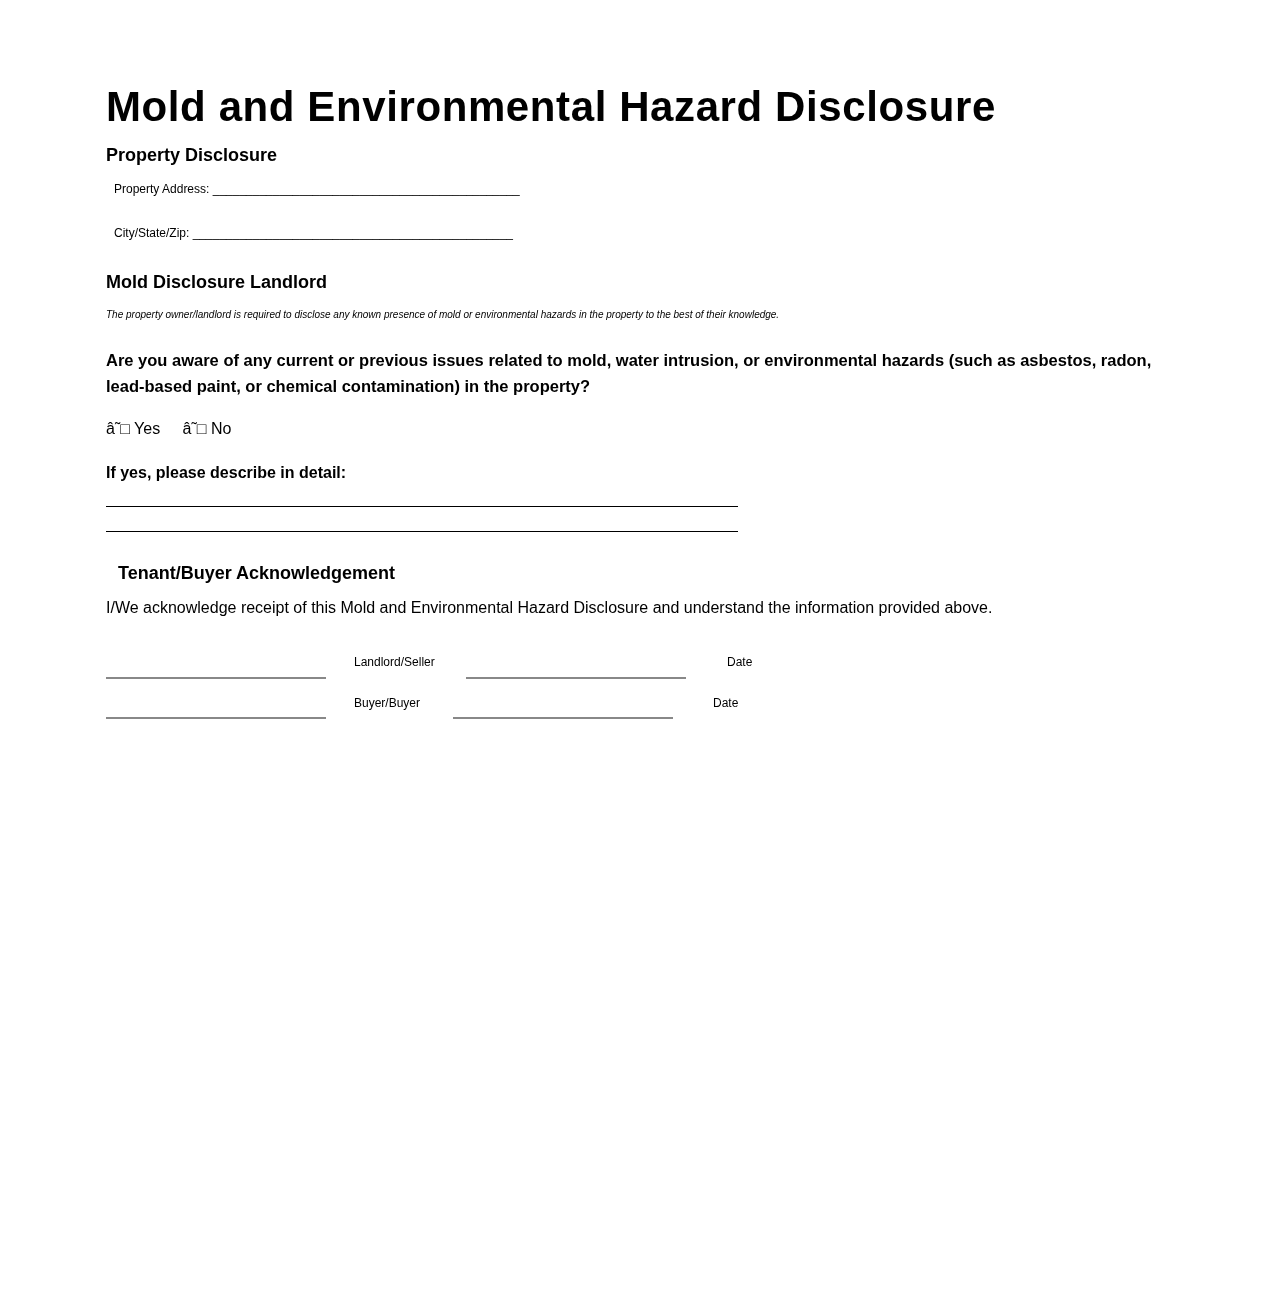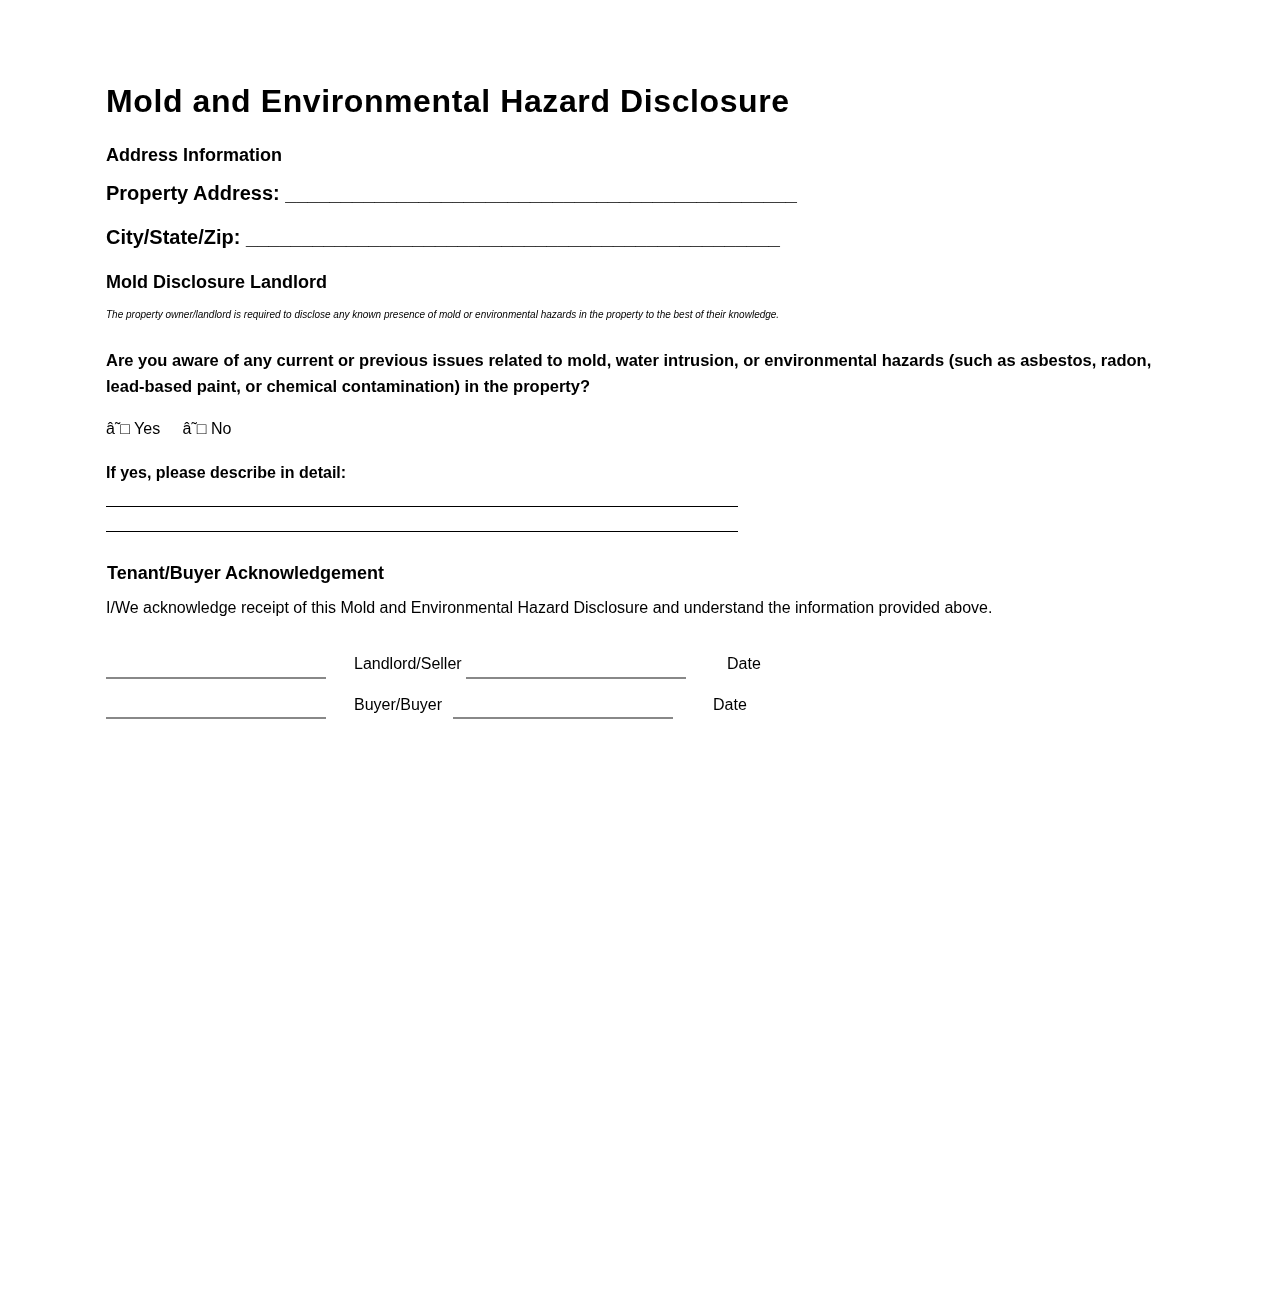--- a/index.html
+++ b/index.html
@@ -1,37 +1,37 @@
 <!DOCTYPE html>
 <html><head>
   <meta charset="utf-8">
   <style>
     html, body { margin: 0; padding: 0; background: #ffffff; }
     body { width: 1278px; height: 1300px; position: relative; font-family: "Liberation Sans", sans-serif; color: #000; }
     .page { position: absolute; left: 106px; top: 0; width: 1070px; }
-    h1 { position: absolute; top: 83px; left: 0; margin: 0; font-size: 32px; font-weight: bold; letter-spacing: 0.6px; white-space: nowrap; }
+    h1 { position: absolute; top: 83px; left: 0; margin: 0; font-size: 42px; font-weight: bold; letter-spacing: 0.6px; white-space: nowrap; }
     .h2 { position: absolute; left: 0; margin: 0; font-size: 18px; font-weight: bold; white-space: nowrap; }
-    .field { position: absolute; left: 0; font-size: 20px; font-weight: bold; white-space: nowrap; }
+    .field { position: absolute; left: 8px; font-size: 12px; font-weight: normal; white-space: nowrap; }
     .italic { position: absolute; left: 0; top: 309px; font-size: 10px; font-style: italic; white-space: nowrap; }
     .question { position: absolute; left: 0; top: 347px; width: 1065px; font-size: 16.5px; font-weight: bold; line-height: 26px; }
     .options { position: absolute; left: 0; top: 420px; font-size: 16px; white-space: nowrap; text-align: center; }
     .options span.opt { margin-right: 18px; }
     .detail-label { position: absolute; left: 0; top: 464px; font-size: 16px; font-weight: bold; white-space: nowrap; }
     .rule { position: absolute; left: 0; height: 0; border-top: 1.5px solid #000; }
     .ack { position: absolute; left: 0; top: 599px; font-size: 16px; white-space: nowrap; }
     .sig-line { position: absolute; height: 0; border-top: 2px solid #888; width: 220px; }
-    .sig-label { position: absolute; font-size: 16px; white-space: nowrap; }
+    .sig-label { position: absolute; font-size: 12px; white-space: nowrap; }
   </style>
 </head>
 <body>
 
 <div class="page">
   <h1>Mold and Environmental Hazard Disclosure</h1>
 
-  <div class="h2" style="top:145px;">Address Information</div>
+  <div class="h2" style="top:145px;">Property Disclosure</div>
   <div class="field" style="top:182px;">Property Address: ______________________________________________</div>
   <div class="field" style="top:226px;">City/State/Zip: ________________________________________________</div>
 
   <div class="h2" style="top:272px;">Mold Disclosure Landlord</div>
   <div class="italic">The property owner/landlord is required to disclose any known presence of mold or environmental hazards in the property to the best of their knowledge.</div>
   <div class="question">Are you aware of any current or previous issues related to mold, water intrusion, or environmental hazards (such as asbestos, radon, lead-based paint, or chemical contamination) in the property?</div>
 
   <div class="options">
     <span class="opt">
       <span>â˜□</span>
@@ -40,21 +40,21 @@
     <span class="opt">
       <span>â˜□</span>
       <span>No</span>
     </span>
   </div>
 
   <div class="detail-label">If yes, please describe in detail:</div>
   <div class="rule" style="top:506px; width:632px;"></div>
   <div class="rule" style="top:531px; width:632px;"></div>
 
-  <div class="h2" style="top:563px; left:1px;text-align:right;">Tenant/Buyer Acknowledgement</div>
+  <div class="h2" style="top:563px; left:12px;text-align:right;">Tenant/Buyer Acknowledgement</div>
   <div class="ack">I/We acknowledge receipt of this Mold and Environmental Hazard Disclosure and understand the information provided above.</div>
 
   <div class="sig-line" style="left:0; top:677px;"></div>
   <div class="sig-label" style="left:248px; top:655px;">Landlord/Seller</div>
   <div class="sig-line" style="left:360px; top:677px;"></div>
   <div class="sig-label" style="left:621px; top:655px;">Date</div>
 
   <div class="sig-line" style="left:0; top:717px;"></div>
   <div class="sig-label" style="left:248px; top:696px;">Buyer/Buyer</div>
   <div class="sig-line" style="left:347px; top:717px;"></div>

